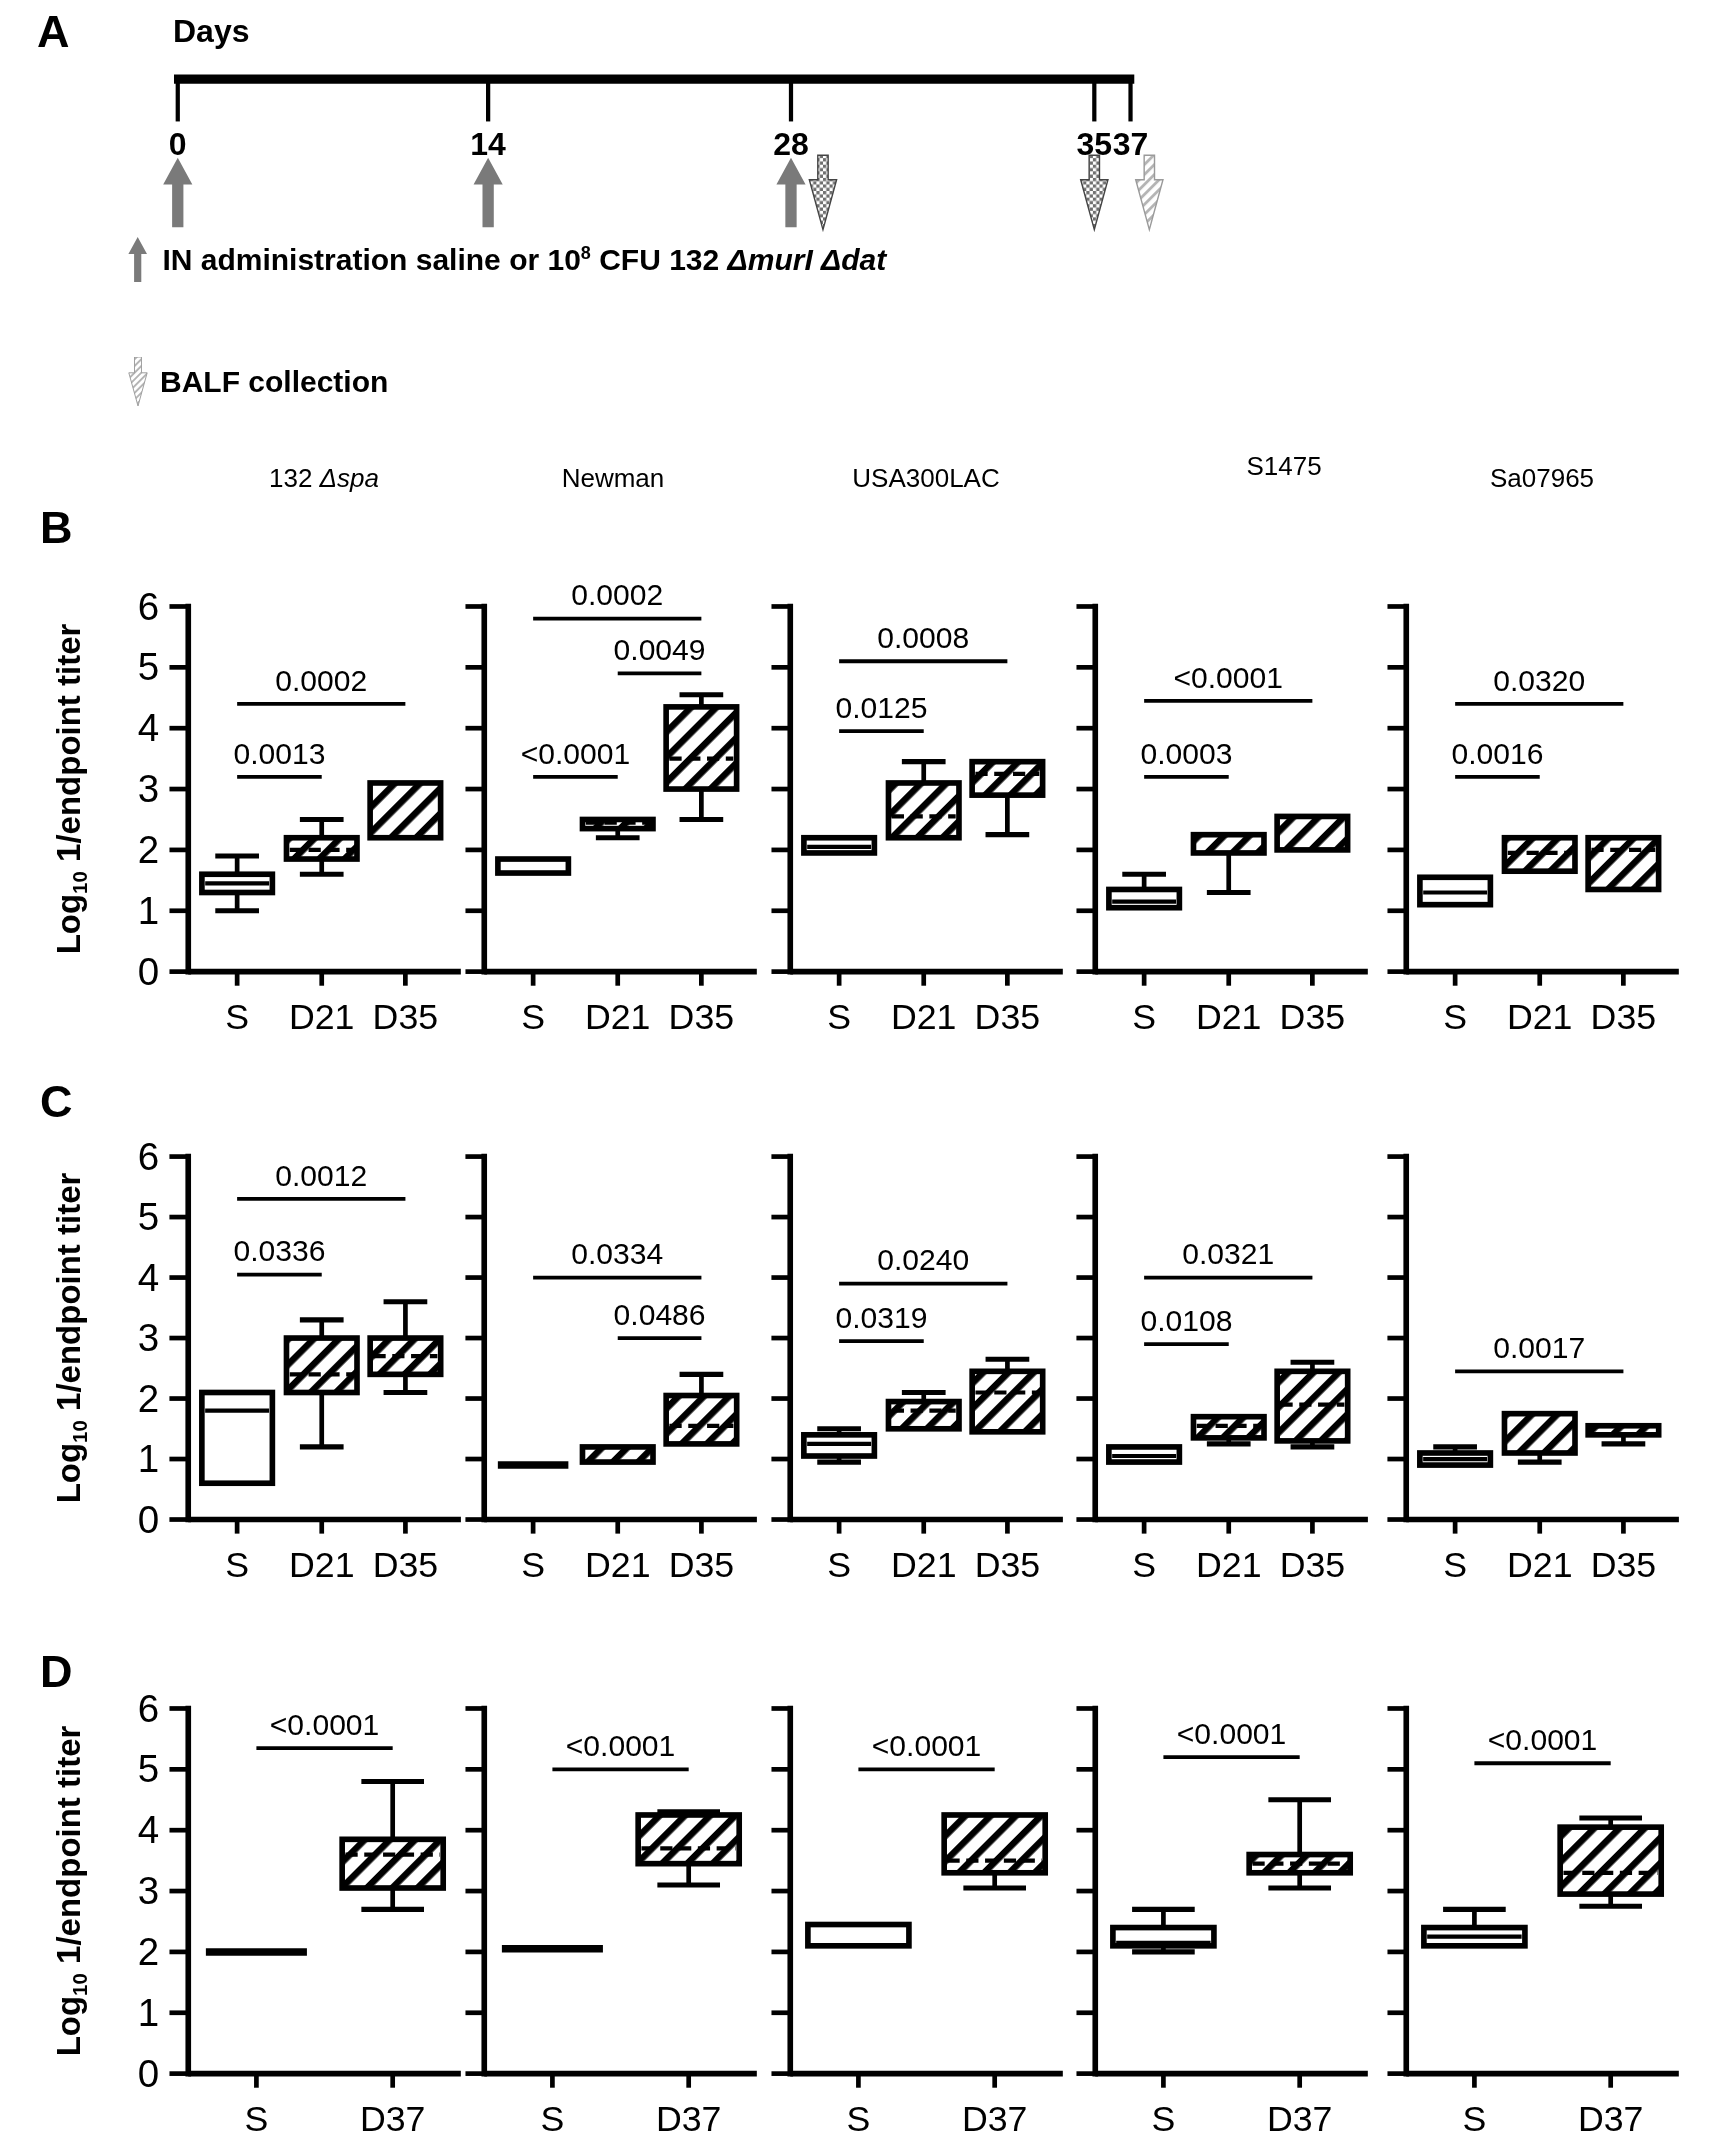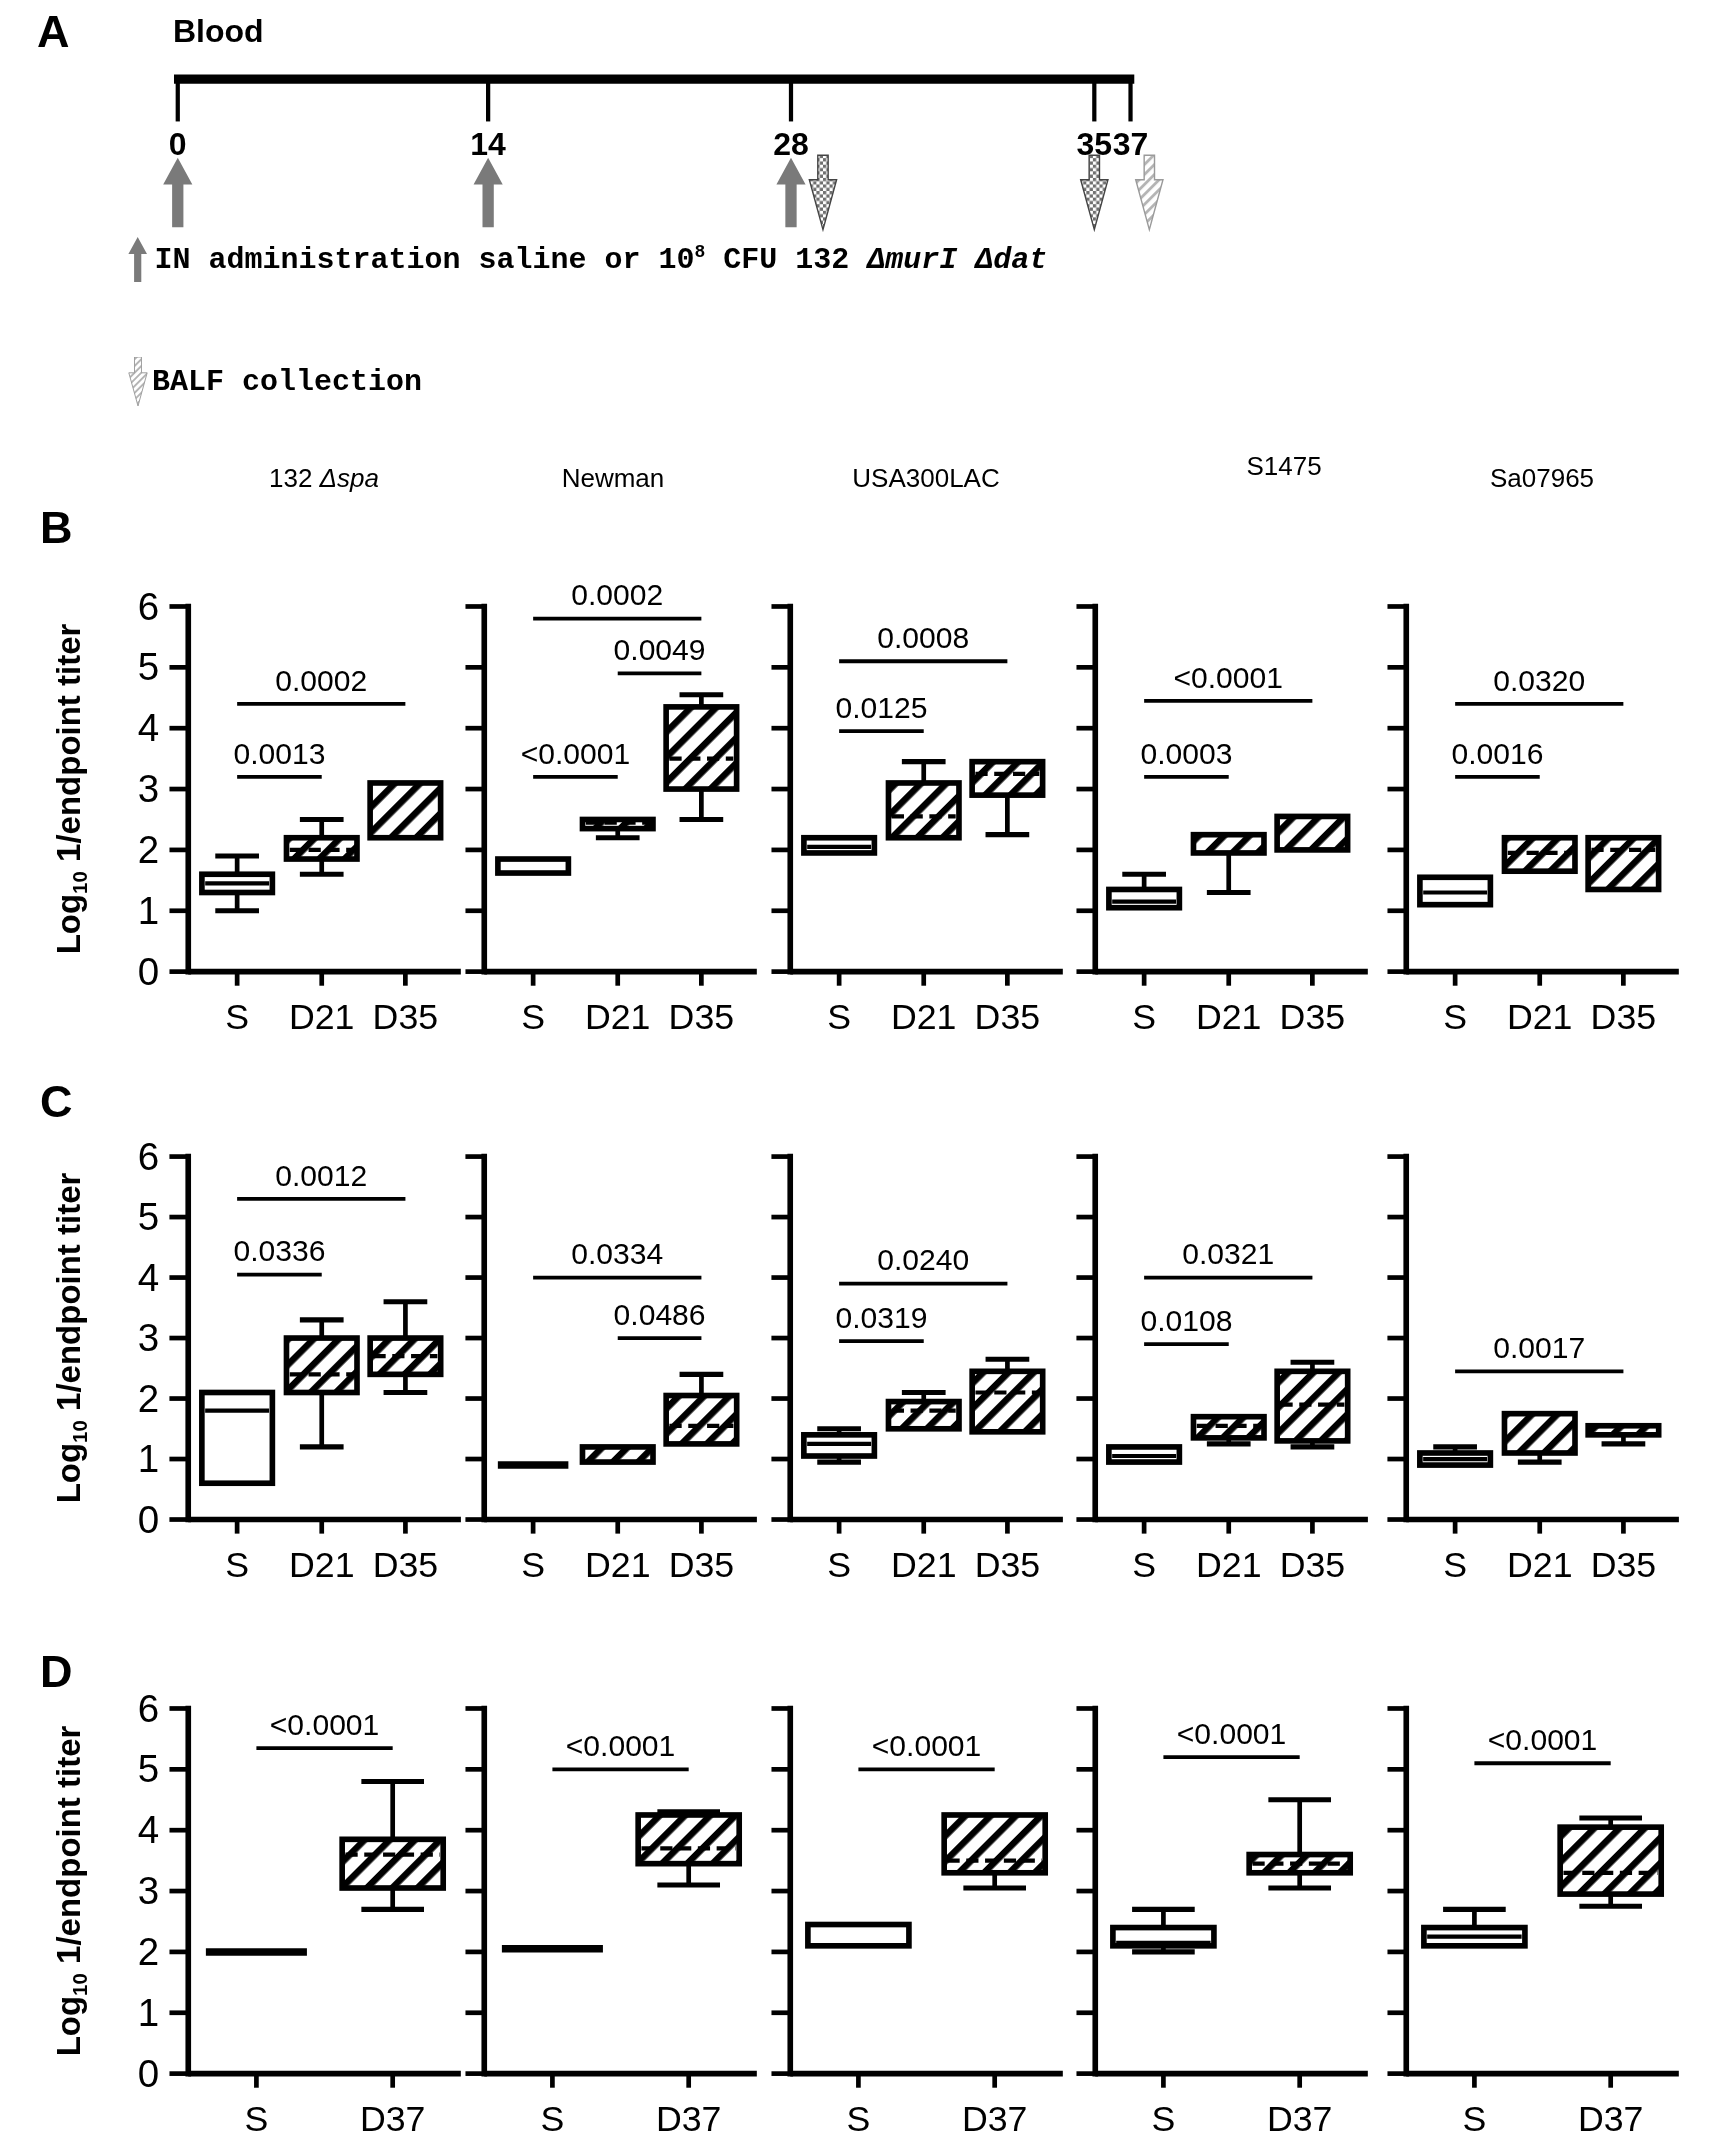--- a/index.html
+++ b/index.html
@@ -1,21 +1,21 @@
 <!DOCTYPE html>
 <html style="font-size:7.5px"><head>
 <meta charset="utf-8">
 <style>
   html,body{margin:0;padding:0;background:#fff;}
   .page{position:relative;width:1732px;height:2151px;background:#fff;overflow:hidden;
         font-family:"Liberation Sans","DejaVu Sans",sans-serif;color:#000;}
   .abs{position:absolute;}
   .panel-letter{font-size:45px;font-weight:bold;line-height:1;}
   .days-title{font-size:32px;font-weight:bold;line-height:1;}
-  .legend-row{position:absolute;display:flex;align-items:center;gap:4px;font-family:Liberation Mono, monospace;}
+  .legend-row{position:absolute;display:flex;align-items:center;gap:12px;}
   .legend-text{font-size:30px;font-weight:bold;white-space:nowrap;}
   .legend-text sup{font-size:60%;}
   .strain-title{position:absolute;font-size:26px;white-space:nowrap;transform:translateX(-50%);}
   .ylab{position:absolute;font-size:33px;font-weight:bold;white-space:nowrap;
         transform:translate(-50%,-50%) rotate(-90deg);}
   .ylab sub{font-size:62%;}
   svg.plot{position:absolute;overflow:visible;}
   svg text{font-family:"Liberation Sans","DejaVu Sans",sans-serif;fill:#000;}
 </style>
 </head>
@@ -35,21 +35,21 @@
         <rect x="7" y="7" width="7" height="7" fill="#6f6f6f"></rect>
       </pattern>
       <pattern id="stripes" patternUnits="userSpaceOnUse" width="15" height="15" patternTransform="rotate(45)">
         <rect width="15" height="15" fill="#ffffff"></rect>
         <rect width="6" height="15" fill="#b5b5b5"></rect>
       </pattern>
     </defs>
   </svg>
 
   <div class="abs panel-letter" style="left:37px;top:8.5px">A</div>
-  <div class="abs days-title" style="left:173px;top:15px">Blood</div>
+  <div class="abs days-title" style="left:173px;top:15px">Days</div>
   <svg id="timeline" class="abs" style="left:0;top:0" width="1732" height="447" viewBox="0 0 3683 950">
       <line x1="370" y1="168" x2="2412" y2="168" stroke="#000" stroke-width="20" stroke-linecap="butt"></line>
       <line x1="378" y1="168" x2="378" y2="258" stroke="#000" stroke-width="9" stroke-linecap="butt"></line>
       <text x="378" y="330" font-size="68" text-anchor="middle" font-weight="bold">0</text>
       <line x1="1038" y1="168" x2="1038" y2="258" stroke="#000" stroke-width="9" stroke-linecap="butt"></line>
       <text x="1038" y="330" font-size="68" text-anchor="middle" font-weight="bold">14</text>
       <line x1="1682" y1="168" x2="1682" y2="258" stroke="#000" stroke-width="9" stroke-linecap="butt"></line>
       <text x="1682" y="330" font-size="68" text-anchor="middle" font-weight="bold">28</text>
       <line x1="2327" y1="168" x2="2327" y2="258" stroke="#000" stroke-width="9" stroke-linecap="butt"></line>
       <text x="2327" y="330" font-size="68" text-anchor="middle" font-weight="bold">35</text>

